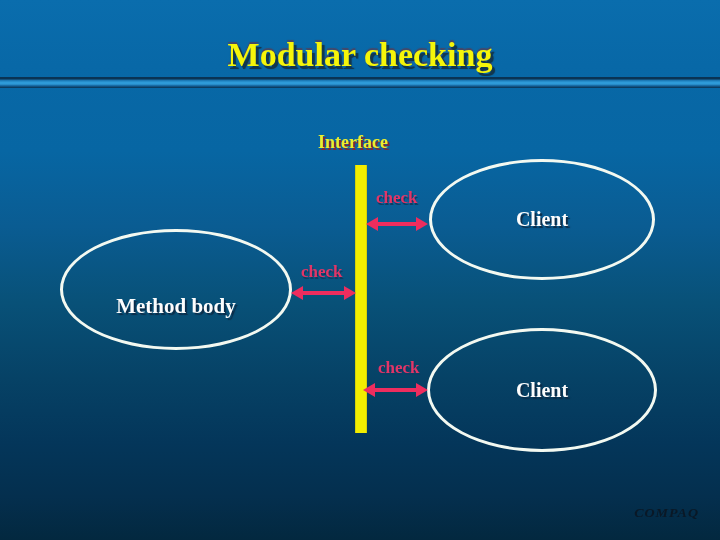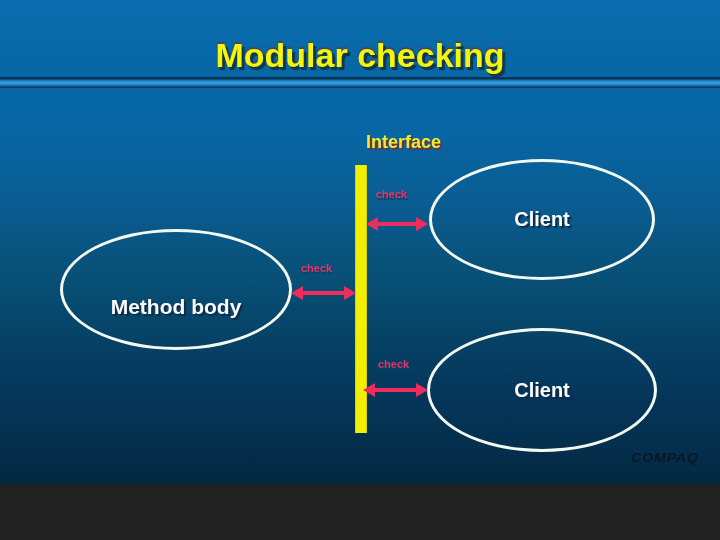--- a/index.html
+++ b/index.html
@@ -1,20 +1,20 @@
 <!DOCTYPE html>
 <html><head>
 <meta charset="utf-8">
 <style>
   html,body { margin:0; padding:0; background:#222; }
   .slide {
     position:relative;
-    width:720px; height:484px;
+    width:720px; height:540px;
     overflow:hidden;
-    font-family:Liberation Sans, sans-serif;
+    font-family:Liberation Serif, serif;
     background:linear-gradient(180deg,
       #0a6dad 0%, #0868a7 12%, #0766a3 28%,
       #0a5c92 42%, #085178 56%, #064266 70%,
       #04365a 82%, #042f4e 92%, #03283f 100%);
   }
 
   
   .title {
     position:absolute; left:0; top:36px; width:720px;
     text-align:center;
@@ -31,21 +31,20 @@
       #1b7ab8 32%, #2e9ad8 48%, #2e9ad8 64%,
       #15639c 80%, #0a3050 100%);
   }
 
   
   .interface-label {
     position:absolute; left:318px; top:132px;
     font-size:18px; font-weight:bold;
     color:#eaee2e;
     text-shadow:2px 2px 0 #7c2a38;
-    margin-left:48px;
   }
 
   
   .interface-bar {
     position:absolute; left:355px; top:165px;
     width:12px; height:268px;
     background:#f2ee00;
     box-shadow:inset -1px 0 0 #d8d208, inset 1px 0 0 #d8d208;
   }
 
@@ -66,21 +65,21 @@
     text-shadow:2px 2px 1px #0c2c48;
     text-align:right;
   }
   .ellipse-client-top .ellipse-label,
   .ellipse-client-bottom .ellipse-label { font-size:20px; }
   .ellipse-method-body .ellipse-label { font-size:21px;margin-top:34px; }
 
   
   .check-label {
     position:absolute;
-    font-size:11px; font-weight:bold;
+    font-size:17px; font-weight:bold;
     color:#e23567;
     text-shadow:1px 2px 0 #0e3c62;
   }
   .check-1 { left:376px; top:188px; }
   .check-2 { left:301px; top:262px; }
   .check-3 { left:378px; top:358px; }
 
   
   .arrow { position:absolute; height:14px; }
   .arrow .shaft {

